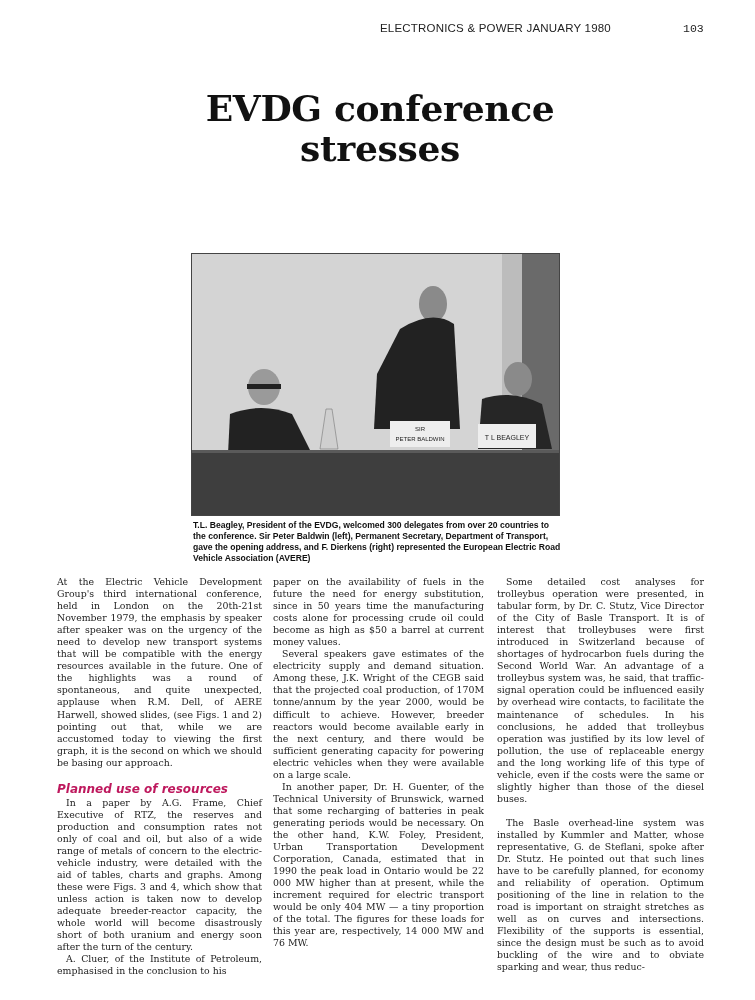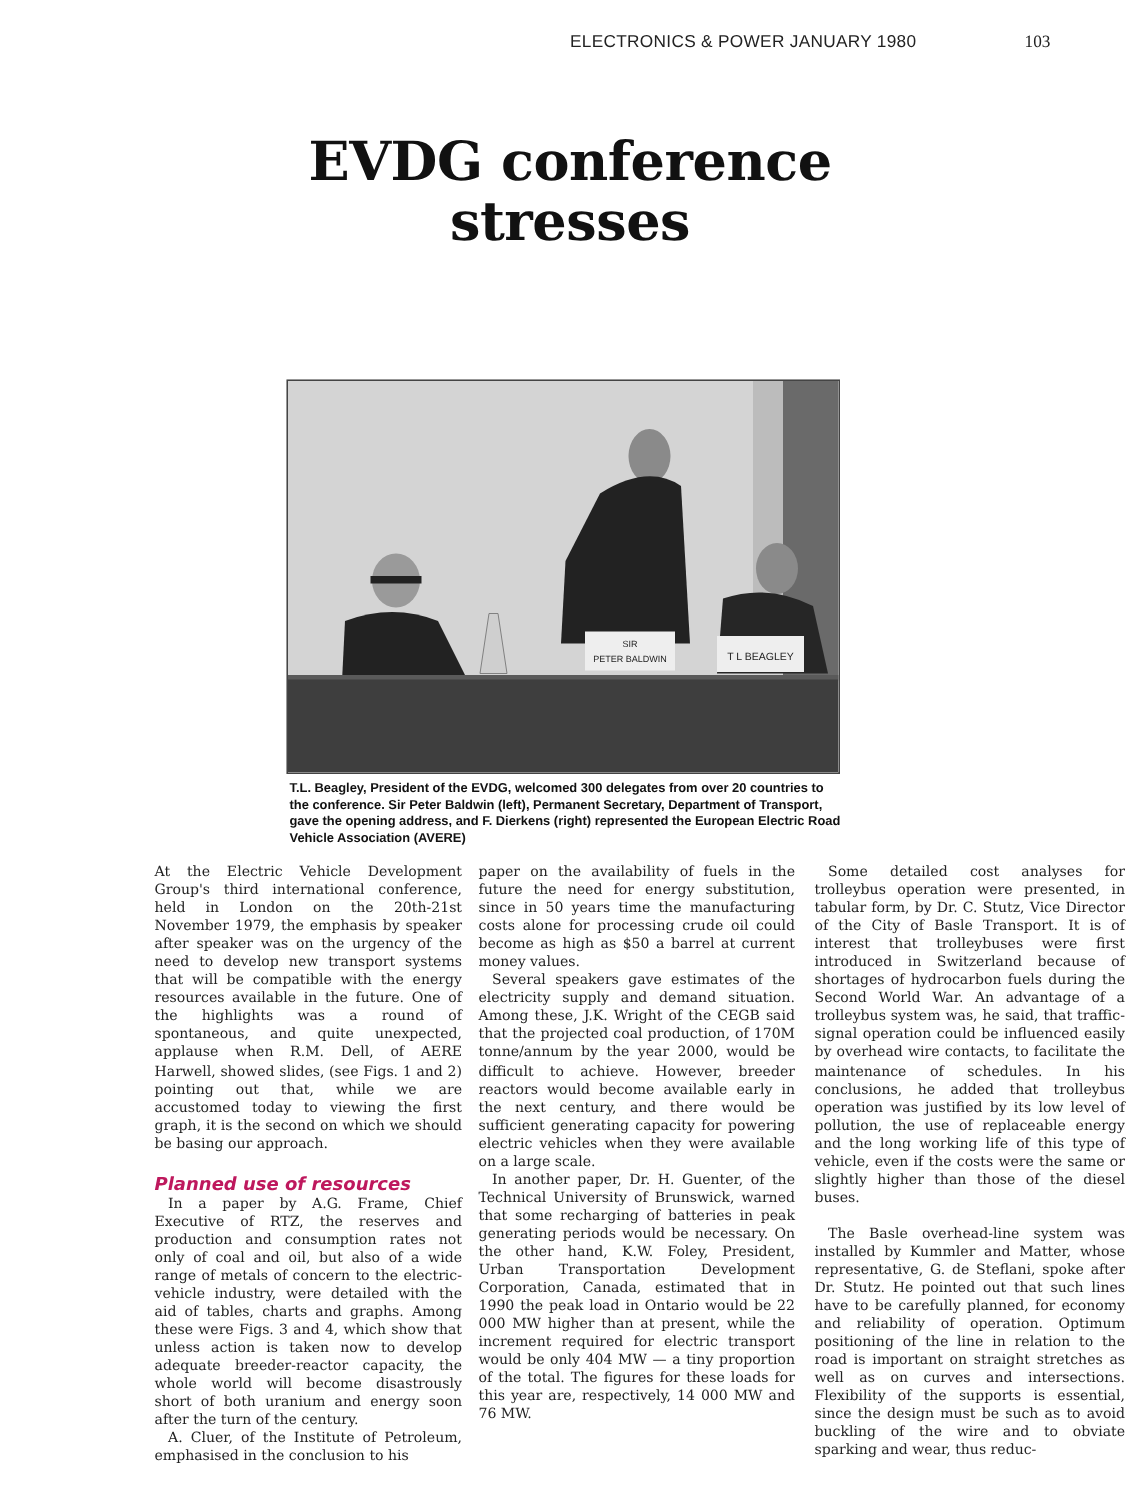--- a/index.html
+++ b/index.html
@@ -1,23 +1,23 @@
 <!DOCTYPE html>
 <html><head>
 <meta charset="utf-8">
 <style>
   html, body { margin:0; padding:0; background:#ffffff; }
   body { width:755px; height:1000px; position:relative; overflow:hidden; color:#1a1a1a; }
   .running-head { position:absolute; top:22px; left:380px; font-family:"Liberation Sans", sans-serif; font-size:11.5px; letter-spacing:0.2px; color:#222; }
-  .page-num { position:absolute; top:22px; left:683px; font-family:Liberation Serif, serif; font-size:11.5px; color:#222;text-align:right; }
+  .page-num { position:absolute; top:22px; left:683px; font-family:Liberation Mono, monospace; font-size:11.5px; color:#222;text-align:right; }
   .title { position:absolute; top:88px; left:120px; width:520px; text-align:center; font-family:"DejaVu Serif", serif; font-weight:bold; font-size:36px; line-height:40px; letter-spacing:-0.3px; color:#111; margin:0; }
   .photo { position:absolute; top:253px; left:191px; width:367px; height:261px; border:1px solid #444; background:#d8d8d8; overflow:hidden; }
   .photo svg { width:100%; height:100%; display:block; }
   .caption { position:absolute; top:520px; left:193px; width:370px; font-family:Liberation Sans, sans-serif; font-weight:bold; font-size:8.6px; line-height:11px; color:#111; }
-  .col { position:absolute; top:576px; font-family:"DejaVu Serif", serif; font-size:9.4px; line-height:12.05px; color:#222; text-align:justify;margin-left:46px; }
+  .col { position:absolute; top:576px; font-family:"DejaVu Serif", serif; font-size:9.4px; line-height:12.05px; color:#222; text-align:justify; }
   .col p { margin:0; text-indent:9px; }
   .col p.noindent { text-indent:0; }
   .col1 { left:57px; width:205px; }
   .col2 { left:273px; width:211px; }
   .col3 { left:497px; width:207px; }
   .subhead { font-family:"DejaVu Sans", sans-serif; font-weight:bold; font-style:italic; font-size:12px; margin:14px 0 2px 0; text-indent:0; color:#be185d; }
   .gap { height:12px; }
 </style>
 </head>
 <body>

